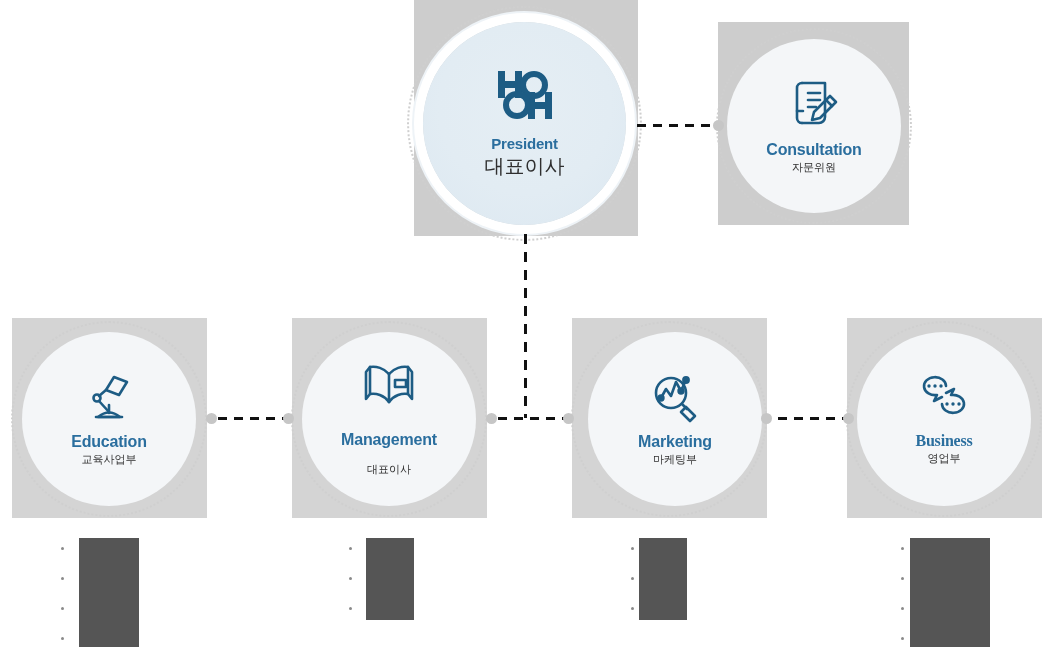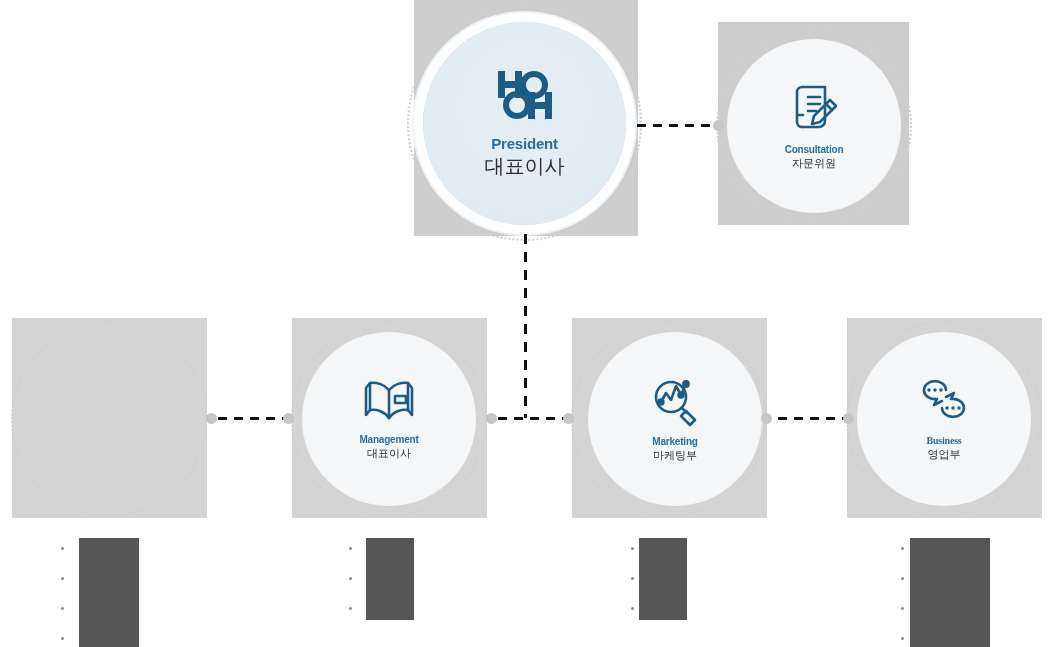--- a/index.html
+++ b/index.html
@@ -58,21 +58,21 @@
   }
   .disc.president {
     background: radial-gradient(circle at 50% 42%, #e5eef4 0%, #e2ecf3 55%, #dce8f1 100%);
     box-shadow: 0 0 0 9px #ffffff, 0 0 0 11px #eef3f7;
   }
 
   
   .lbl-en {
     color: #2a6e9e;
     font-weight: bold;
-    font-size: 10px;
+    font-size: 16px;
     letter-spacing: -0.2px;
     line-height: 1.25;
     text-align: center;
     white-space: nowrap;
   }
   .lbl-ko {
     color: #2f2f2f;
     font-size: 11px;
     line-height: 1.35;
     text-align: center;
@@ -221,25 +221,42 @@
           </g>
         </svg>
       </div>
       <div class="lbl-en">Consultation</div>
       <div class="lbl-ko">자문위원</div>
     </div>
   </div>
 
   <div class="node" style="left:11px; top:321px; width:196px; height:196px;">
     <div class="dotring"></div>
+    <div class="disc" style="left:11px; top:11px; width:174px; height:174px;">
+      <div class="iconbox">
+        <svg width="52" height="52" viewBox="0 0 52 52" aria-hidden="true">
+          <g fill="none" stroke="#1d5c84" stroke-width="2.6" stroke-linecap="round" stroke-linejoin="round">
+            <path d="M31 6 l13 5 -8 13 -13 -5 z"></path>
+            <path d="M23 19 l-7 6"></path>
+            <circle cx="14" cy="27" r="3.5"></circle>
+            <path d="M16 30 l10 11"></path>
+            <path d="M26 34 v8"></path>
+            <path d="M15 46 q11 -9 22 0 z"></path>
+            <path d="M13 46 h26"></path>
+          </g>
+        </svg>
+      </div>
+      <div class="lbl-en">Education</div>
+      <div class="lbl-ko">교육사업부</div>
+    </div>
   </div>
 
   <div class="node" style="left:291px; top:321px; width:196px; height:196px;">
     <div class="dotring"></div>
-    <div class="disc" style="left:11px; top:11px; width:174px; height:174px;">
+    <div class="disc" style="left:11px; top:11px; width:174px; height:174px;gap:12px;">
       <div class="iconbox">
         <svg width="52" height="48" viewBox="0 0 52 48" aria-hidden="true">
           <g fill="none" stroke="#1d5c84" stroke-width="2.6" stroke-linecap="round" stroke-linejoin="round">
             <path d="M26 13 V41"></path>
             <path d="M26 13 C21 7 13 5 7 6 v27 c6 -1 14 1 19 8"></path>
             <path d="M26 13 C31 7 39 5 45 6 v27 c-6 -1 -14 1 -19 8"></path>
             <path d="M7 6 l-4 5 v27 l4 -5"></path>
             <path d="M45 6 l4 5 v27 l-4 -5"></path>
             <rect x="32" y="19" width="11" height="7"></rect>
           </g>

